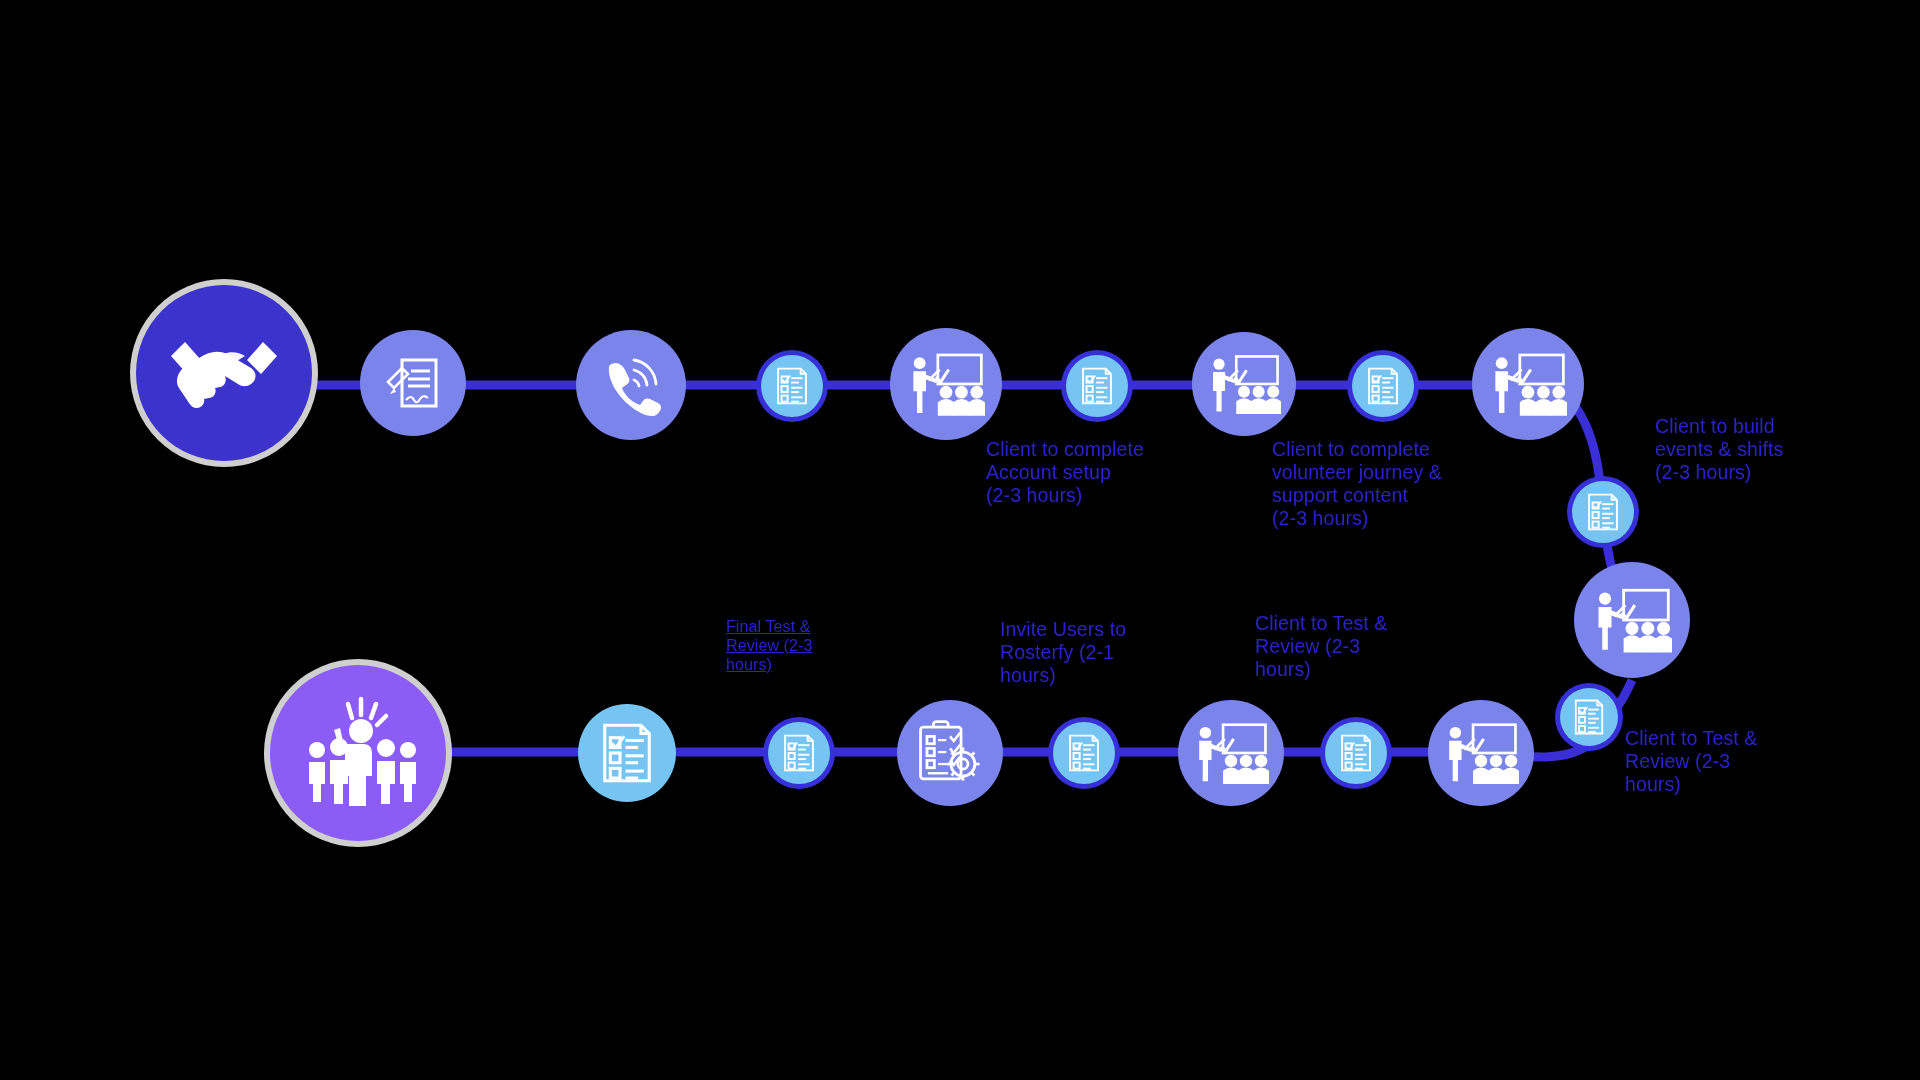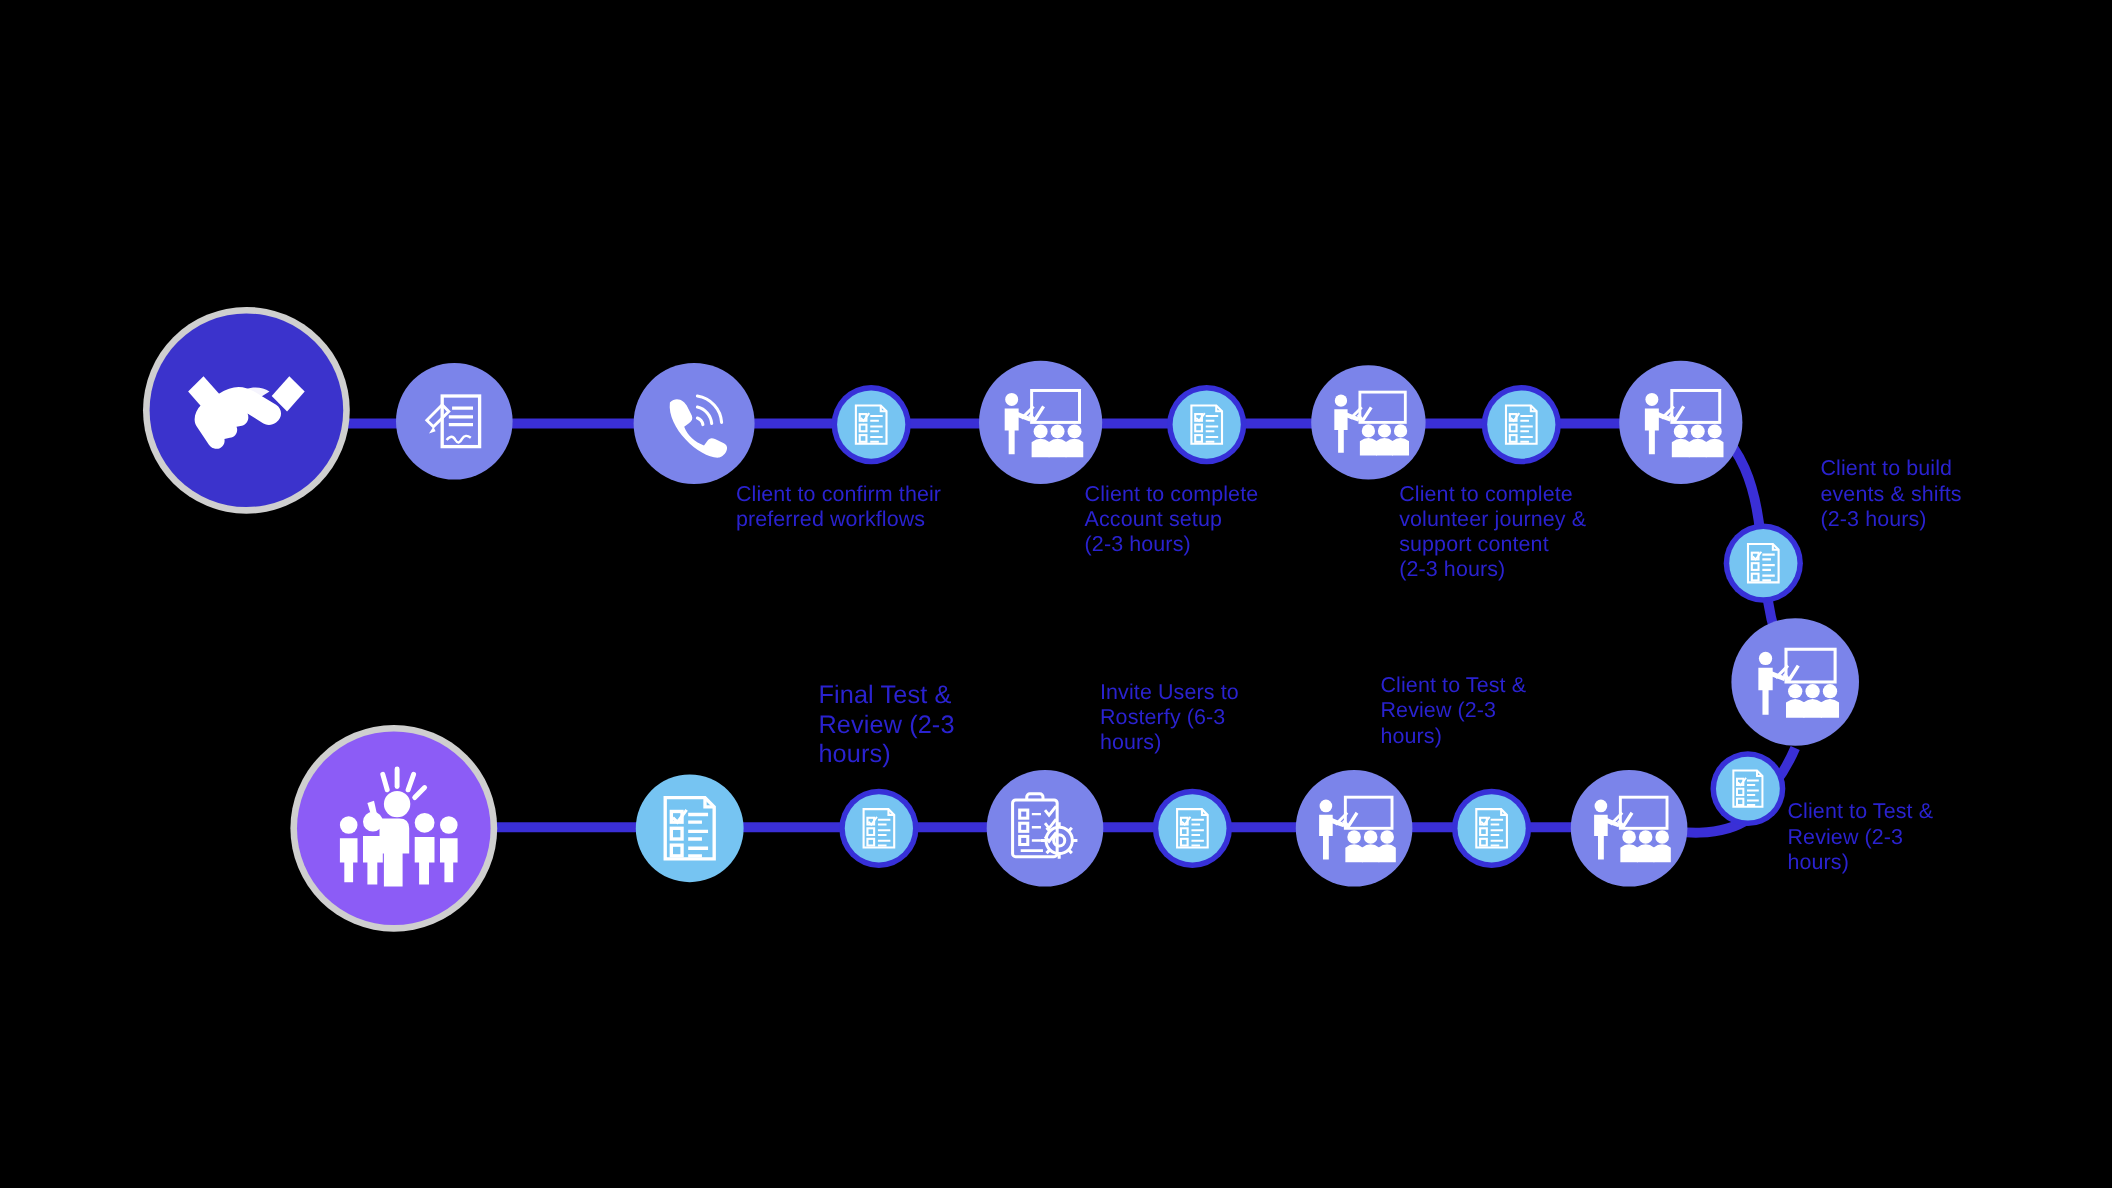--- a/index.html
+++ b/index.html
@@ -441,22 +441,20 @@
             <path d="M34 58 q9 -7 18 0 v15 h-18 Z"></path>
           <circle cx="60" cy="47" r="7"></circle>
             <path d="M51 58 q9 -7 18 0 v15 h-18 Z"></path>
           <circle cx="77" cy="47" r="7"></circle>
             <path d="M68 58 q9 -7 18 0 v15 h-18 Z"></path>
         </g>
       </svg>
     </span>
   </div>
 
-  <div class="label" style="left:669px; top:438px; width:230px; font-size:19.5px;">Client to confirm their
-preferred workflows</div>
 
   <div class="label" style="left:986px; top:438px; width:215px; font-size:19.5px;">Client to complete
 Account setup
 (2-3 hours)</div>
 
   <div class="label" style="left:1272px; top:438px; width:226px; font-size:19.5px;">Client to complete
 volunteer journey &amp;
 support content
 (2-3 hours)</div>
 
@@ -466,20 +464,20 @@
 
   <div class="label" style="left:1625px; top:727px; width:200px; font-size:19.5px;">Client to Test &amp;
 Review (2-3
 hours)</div>
 
   <div class="label" style="left:1255px; top:612px; width:180px; font-size:19.5px;">Client to Test &amp;
 Review (2-3
 hours)</div>
 
   <div class="label" style="left:1000px; top:618px; width:180px; font-size:19.5px;">Invite Users to
-Rosterfy (6-3
+Rosterfy (2-1
 hours)</div>
 
-  <div class="label" style="left:744px; top:618px; width:170px; font-size:23px;">Final Test &amp;
+  <div class="label" style="left:726px; top:618px; width:170px; font-size:16px;text-decoration:underline;">Final Test &amp;
 Review (2-3
 hours)</div>
 
 </div>
 
 </body></html>

